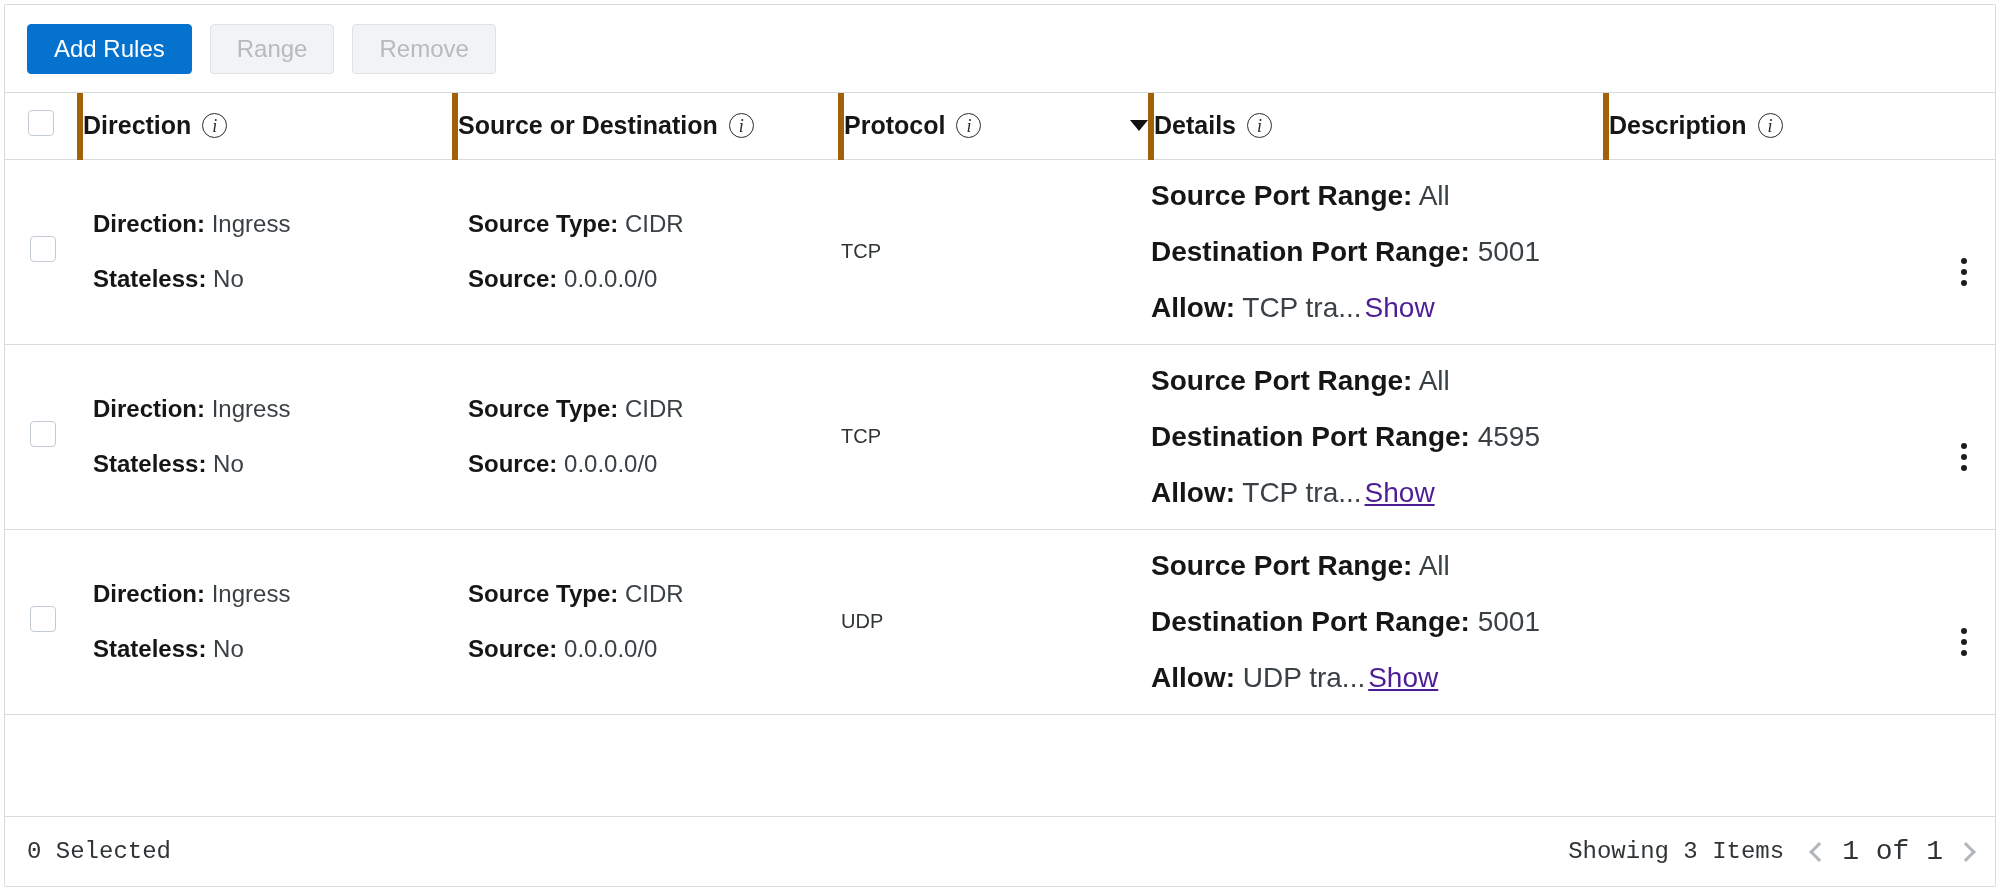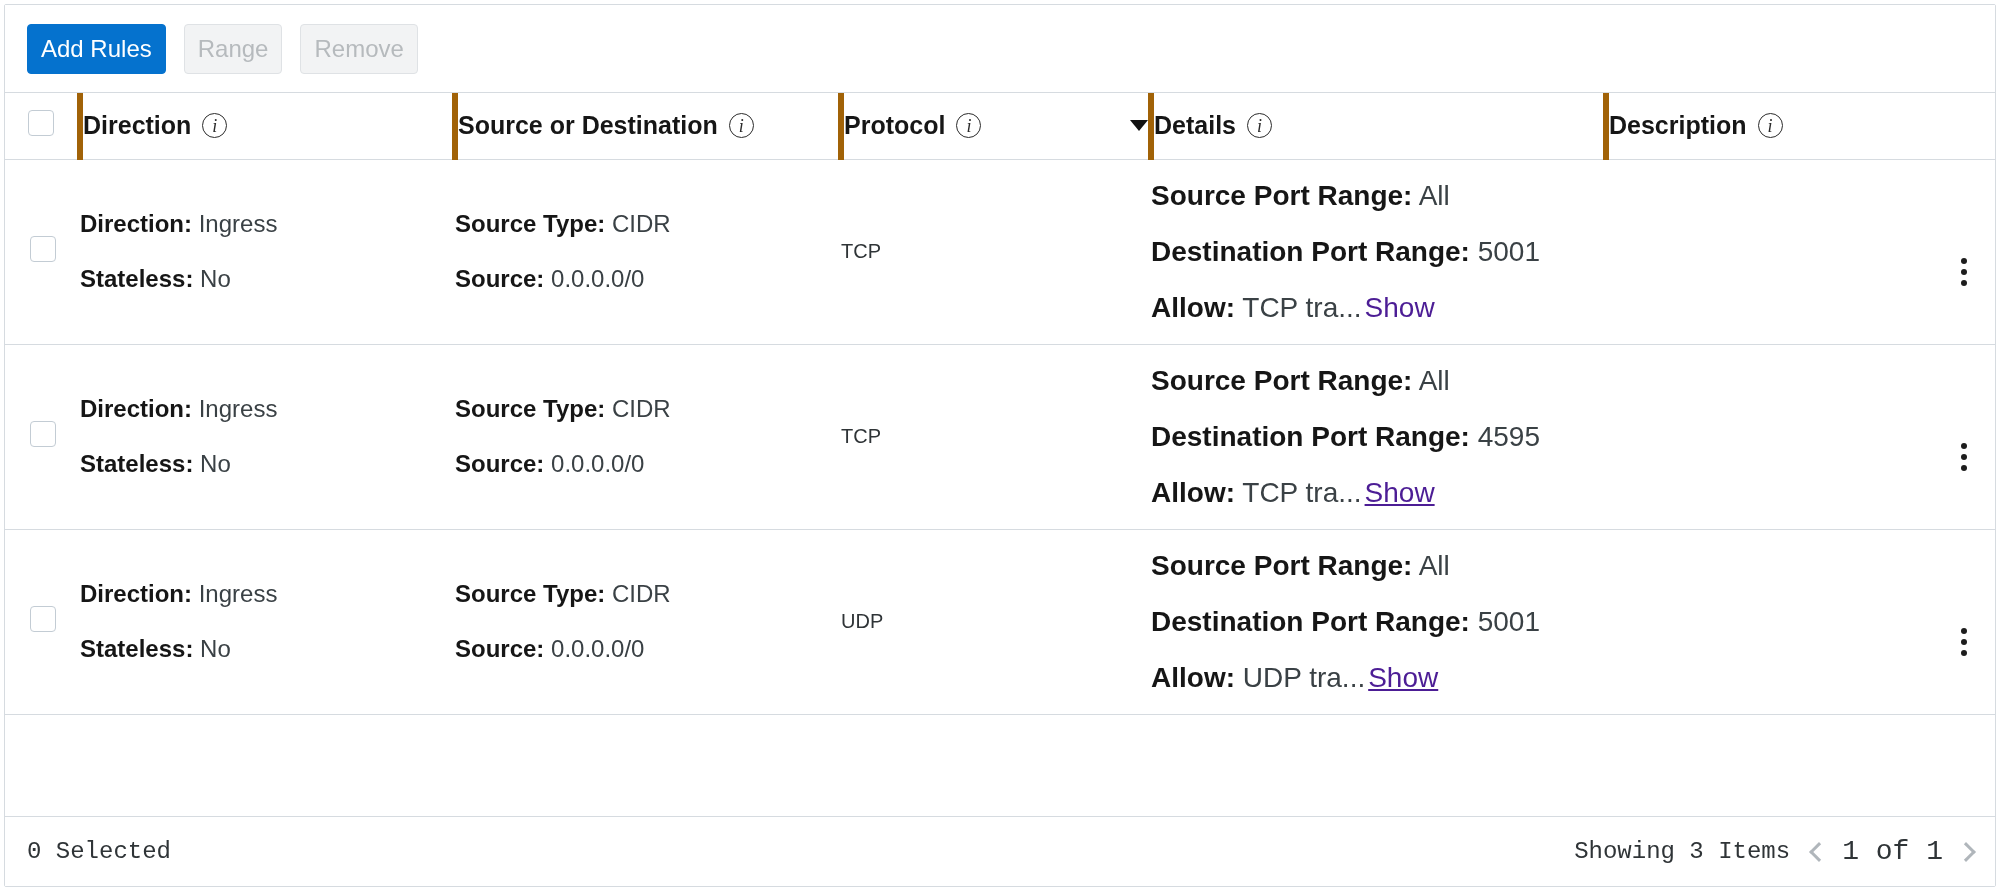--- a/index.html
+++ b/index.html
@@ -40,21 +40,21 @@
     align-items: center;
     padding: 0 22px;
     gap: 18px;
     border-bottom: 1px solid #d6dbe0;
     background: #ffffff;
   }
   .btn {
     font-family: "Liberation Sans", sans-serif;
     font-size: 24px;
     line-height: 1;
-    padding: 12px 13px;
+    padding: 12px 26px;
     border-radius: 4px;
     border: 1px solid transparent;
     cursor: pointer;
     white-space: nowrap;
   }
   .btn-primary {
     background: #0572ce;
     color: #ffffff;
     border-color: #0572ce;
   }
@@ -156,21 +156,21 @@
   tbody tr:last-child { border-bottom: 1px solid #d6dbe0; }
   tbody td {
     height: 185px;
     padding: 0 22px;
     font-size: 24px;
     color: #2f3437;
     vertical-align: middle;
   }
   tbody td.check-col { padding: 0; text-align: center; }
 
-  .kv { margin: 0 0 27px 0; font-size: 24px; color: #3a4145; }
+  .kv { margin: 0 0 27px 13px; font-size: 24px; color: #3a4145; }
   .kv:last-child { margin-bottom: 0; }
   .kv b { color: #161616; font-weight: bold; }
 
   .det-line { margin: 0 0 24px 0; font-size: 28px; color: #3a4145; }
   .det-line:last-child { margin-bottom: 0; }
   .det-line b { color: #161616; font-weight: bold; }
 
   .show-link {
     color: #4c1d95;
     margin-left: 3px;
@@ -211,21 +211,21 @@
     align-items: center;
     padding: 0 22px;
     background: #ffffff;
     font-family: Liberation Mono, monospace;
   }
   .selected-count { font-size: 24px; color: #2f3437; }
   .pager {
     margin-left: auto;
     display: flex;
     align-items: center;
-    gap: 22px;
+    gap: 28px;
   }
   .showing { font-size: 24px; color: #2f3437; }
   .pg-nav { display: flex; align-items: center; gap: 16px; }
   .chev {
     width: 14px; height: 14px;
     border-top: 3px solid #b0b6bb;
     border-right: 3px solid #b0b6bb;
     cursor: pointer;
     display: inline-block;
   }

